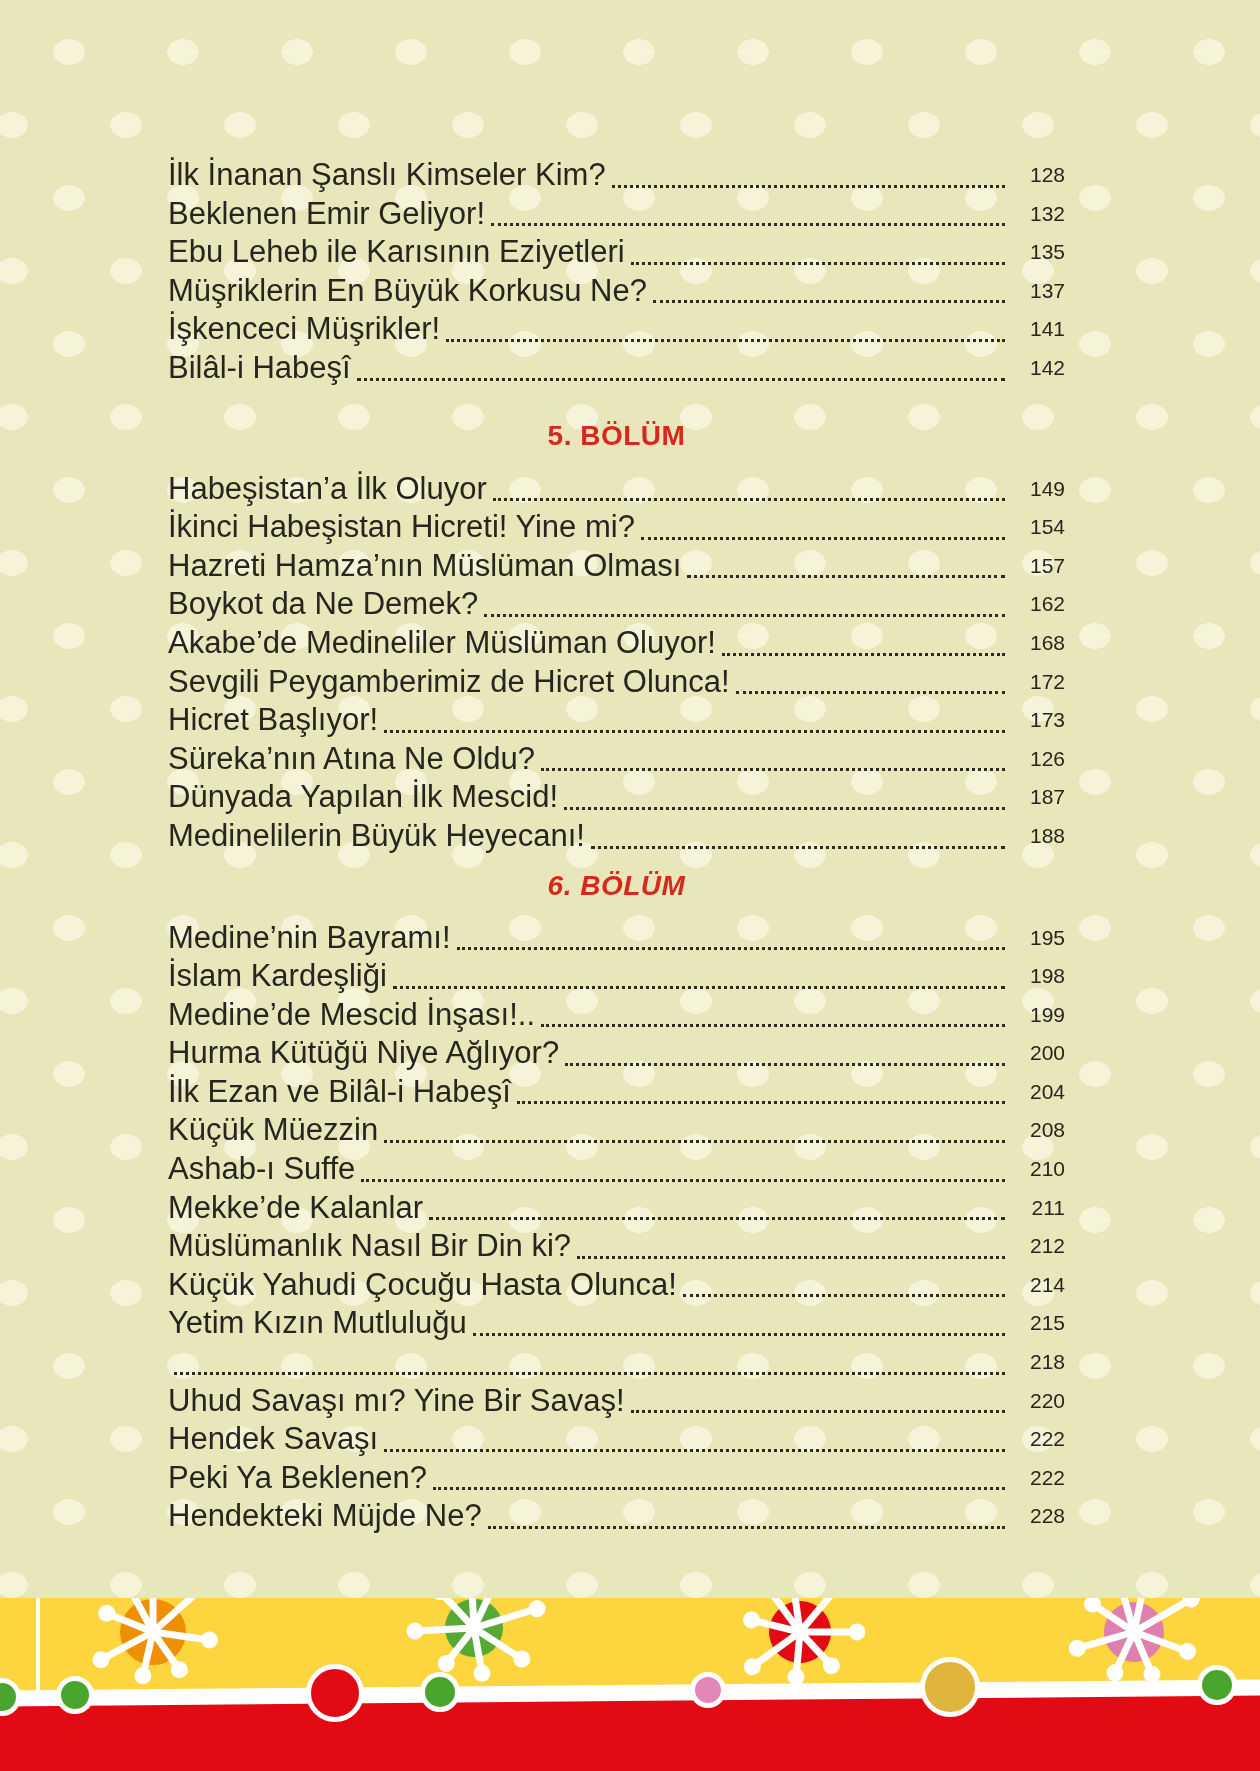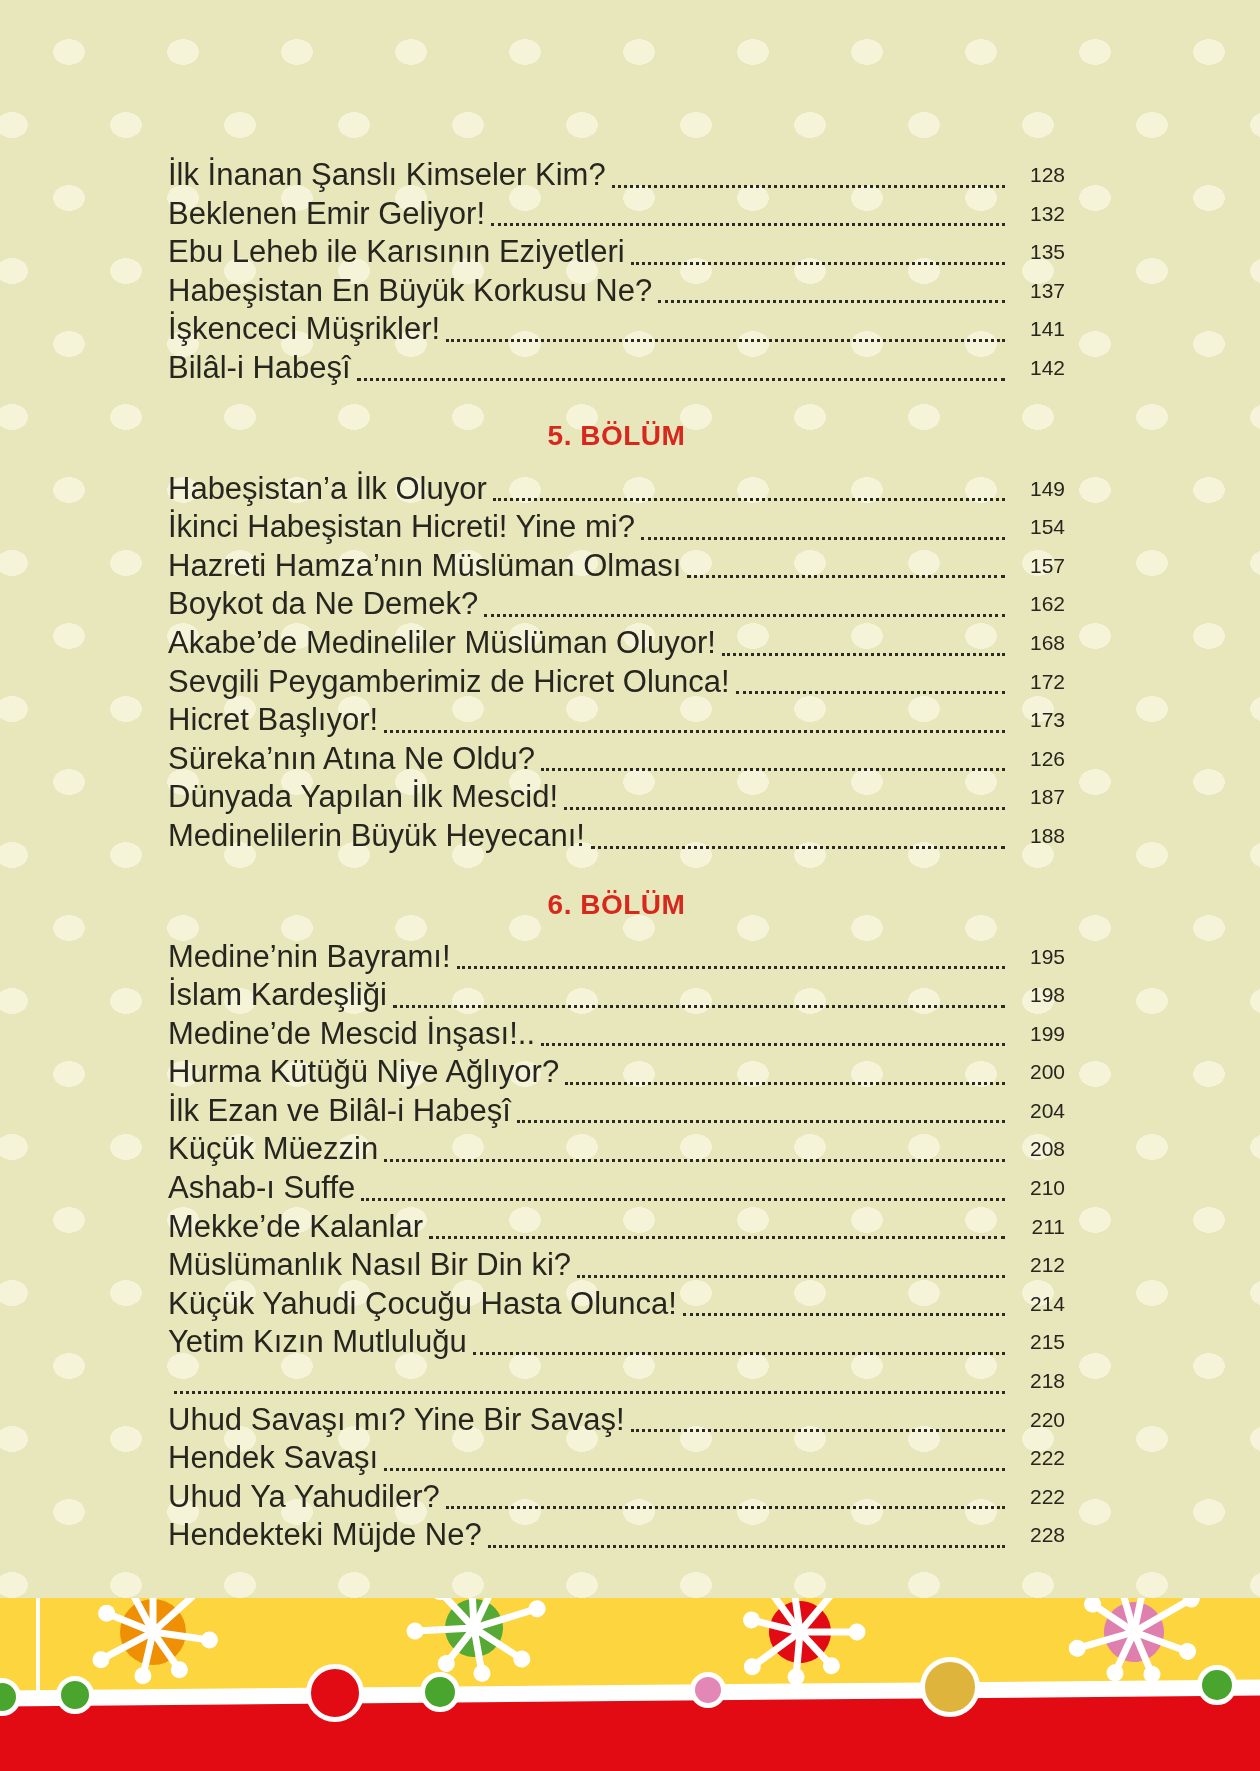--- a/index.html
+++ b/index.html
@@ -18,21 +18,21 @@
     background-position:12px -21px,-45px 52px;
   }
   .toc{position:absolute;left:168px;right:195px;top:0;}
   .toc-rows{display:block;}
   .toc-rows.s0{margin-top:156px;}
   .section-header{
     height:39px;line-height:39px;text-align:center;color:var(--red);
     font-weight:bold;font-size:28px;letter-spacing:0.5px;
   }
   .section-header.h1{margin-top:28px;margin-bottom:15px;}
-  .section-header.h2{margin-top:29px;margin-bottom:14px;}
+  .section-header.h2{margin-top:10px;margin-bottom:14px;font-style:italic;}
   .toc-row{height:38.6px;display:flex;align-items:flex-start;}
   .toc-title{
     font-size:31px;line-height:38.6px;color:var(--text);white-space:nowrap;
   }
   .toc-leader{
     flex:1 1 auto;min-width:20px;align-self:flex-end;
     border-bottom:3px dotted #2b2b25;
     transform:translateY(-7px);
     margin-left:6px;margin-right:4px;
   }
@@ -79,21 +79,21 @@
     <span class="toc-page">132</span>
   </div>
 
   <div class="toc-row">
     <span class="toc-title">Ebu Leheb ile Karısının Eziyetleri</span>
     <span class="toc-leader"></span>
     <span class="toc-page">135</span>
   </div>
 
   <div class="toc-row">
-    <span class="toc-title">Habeşistan En Büyük Korkusu Ne?</span>
+    <span class="toc-title">Müşriklerin En Büyük Korkusu Ne?</span>
     <span class="toc-leader"></span>
     <span class="toc-page">137</span>
   </div>
 
   <div class="toc-row">
     <span class="toc-title">İşkenceci Müşrikler!</span>
     <span class="toc-leader"></span>
     <span class="toc-page">141</span>
   </div>
 
@@ -244,21 +244,21 @@
     <span class="toc-page">220</span>
   </div>
 
   <div class="toc-row">
     <span class="toc-title">Hendek Savaşı</span>
     <span class="toc-leader"></span>
     <span class="toc-page">222</span>
   </div>
 
   <div class="toc-row">
-    <span class="toc-title">Uhud Ya Yahudiler?</span>
+    <span class="toc-title">Peki Ya Beklenen?</span>
     <span class="toc-leader"></span>
     <span class="toc-page">222</span>
   </div>
 
   <div class="toc-row">
     <span class="toc-title">Hendekteki Müjde Ne?</span>
     <span class="toc-leader"></span>
     <span class="toc-page">228</span>
   </div>
 </div>

